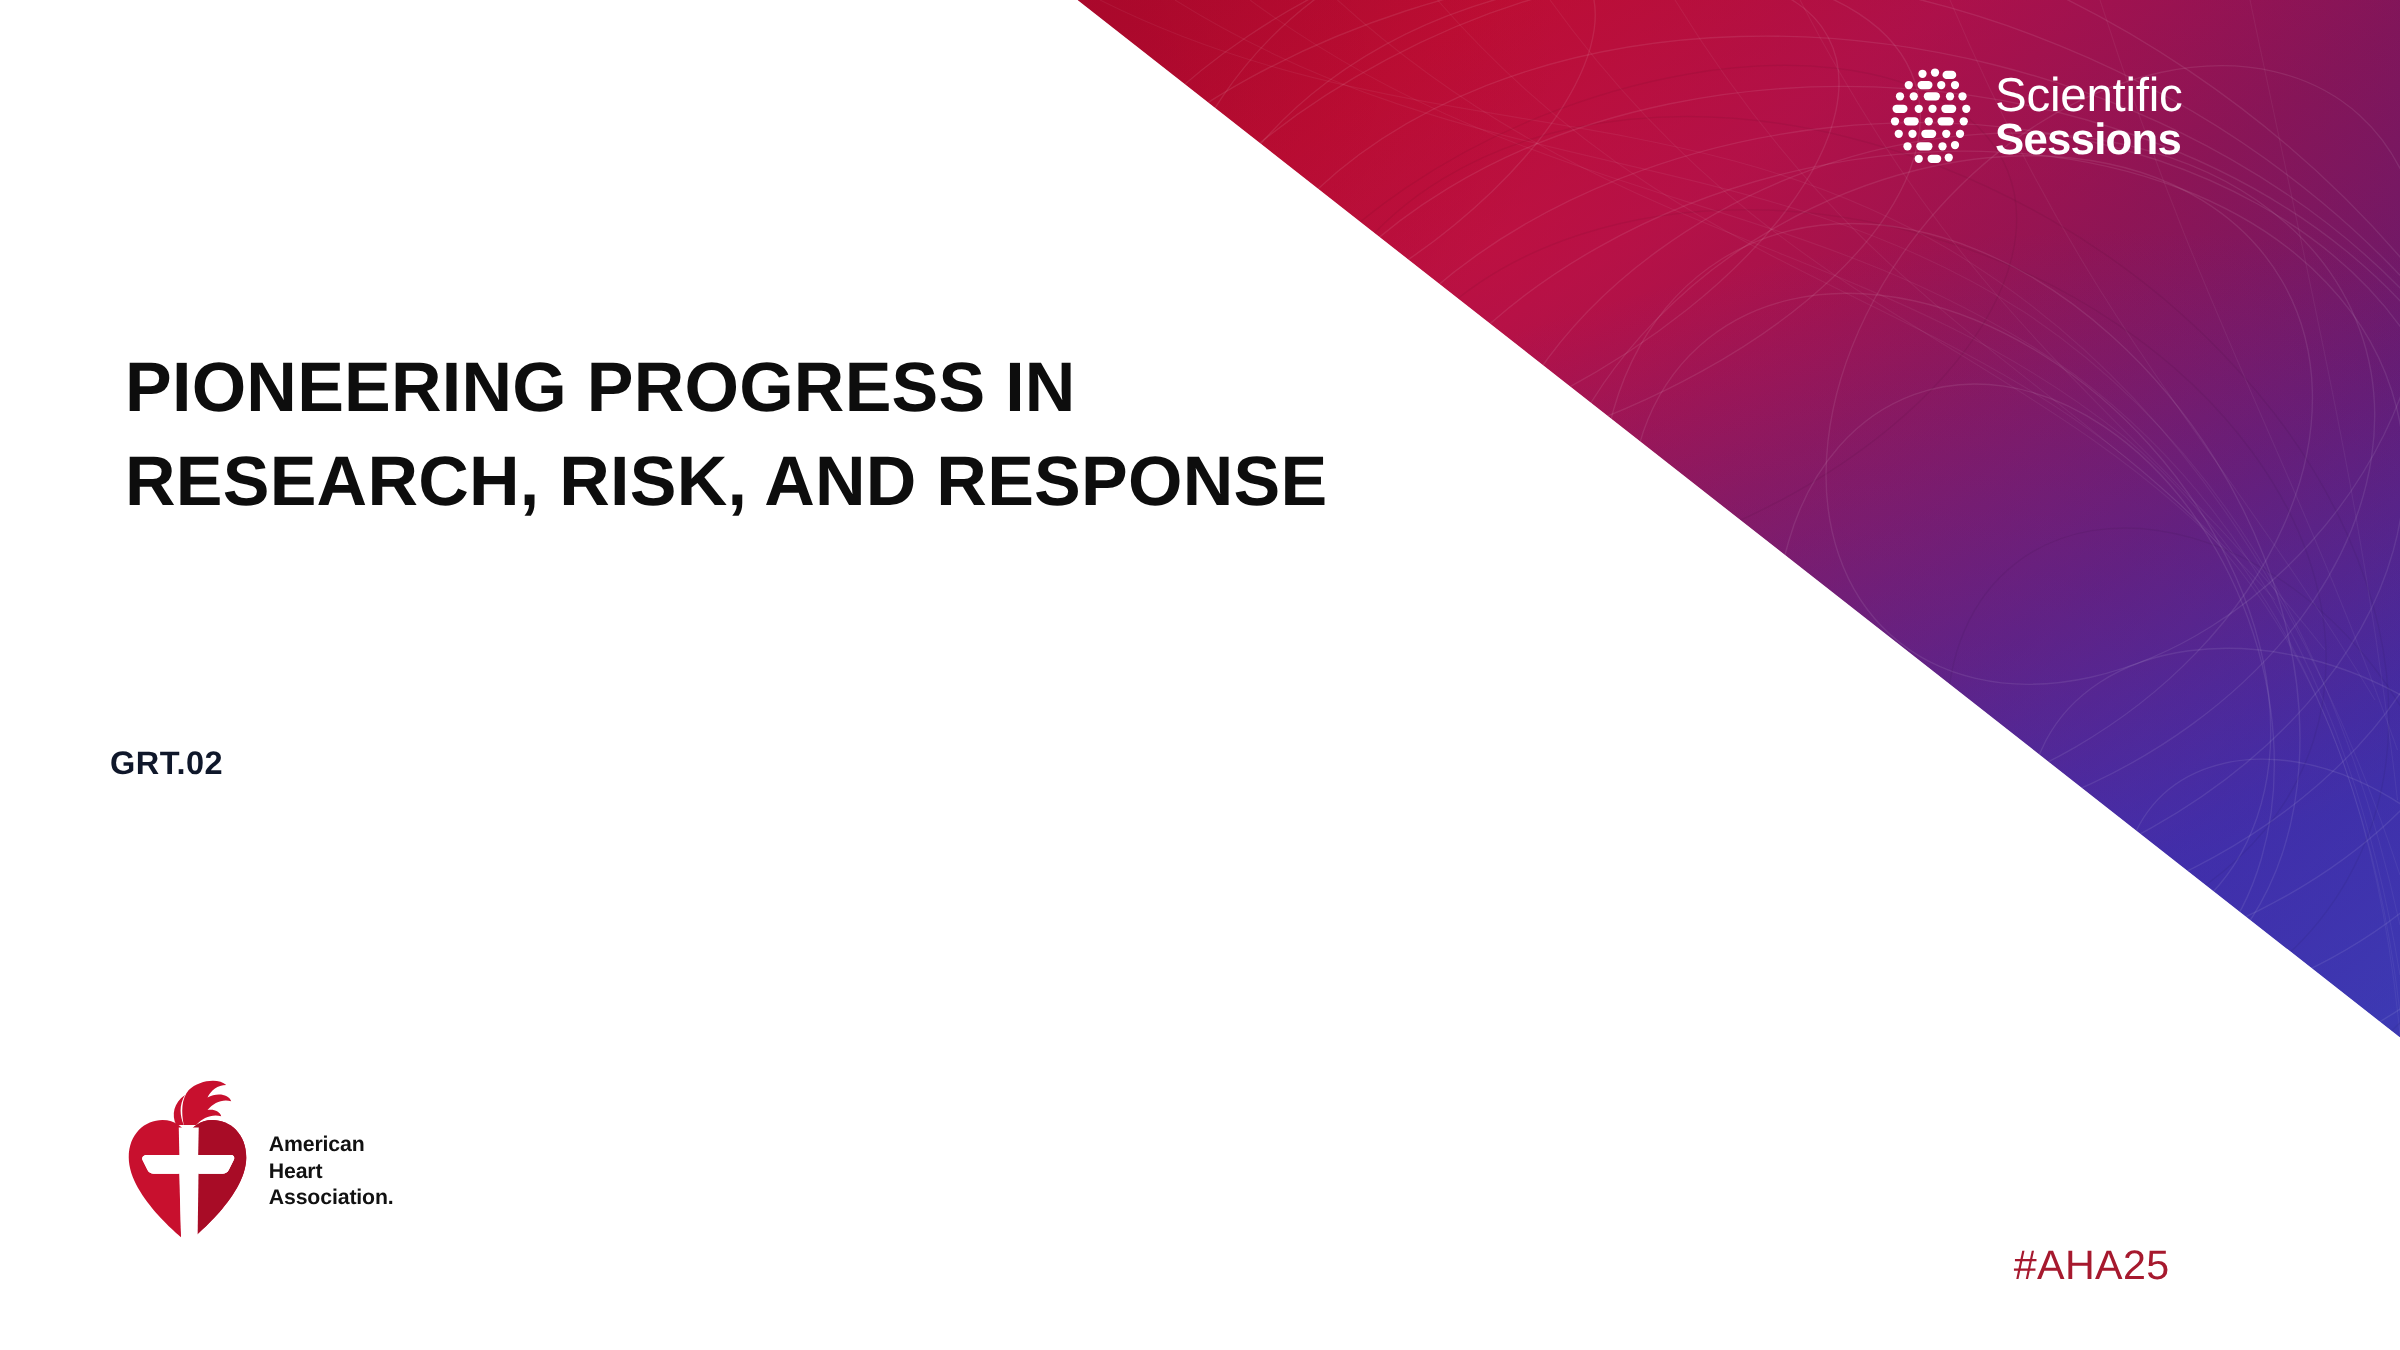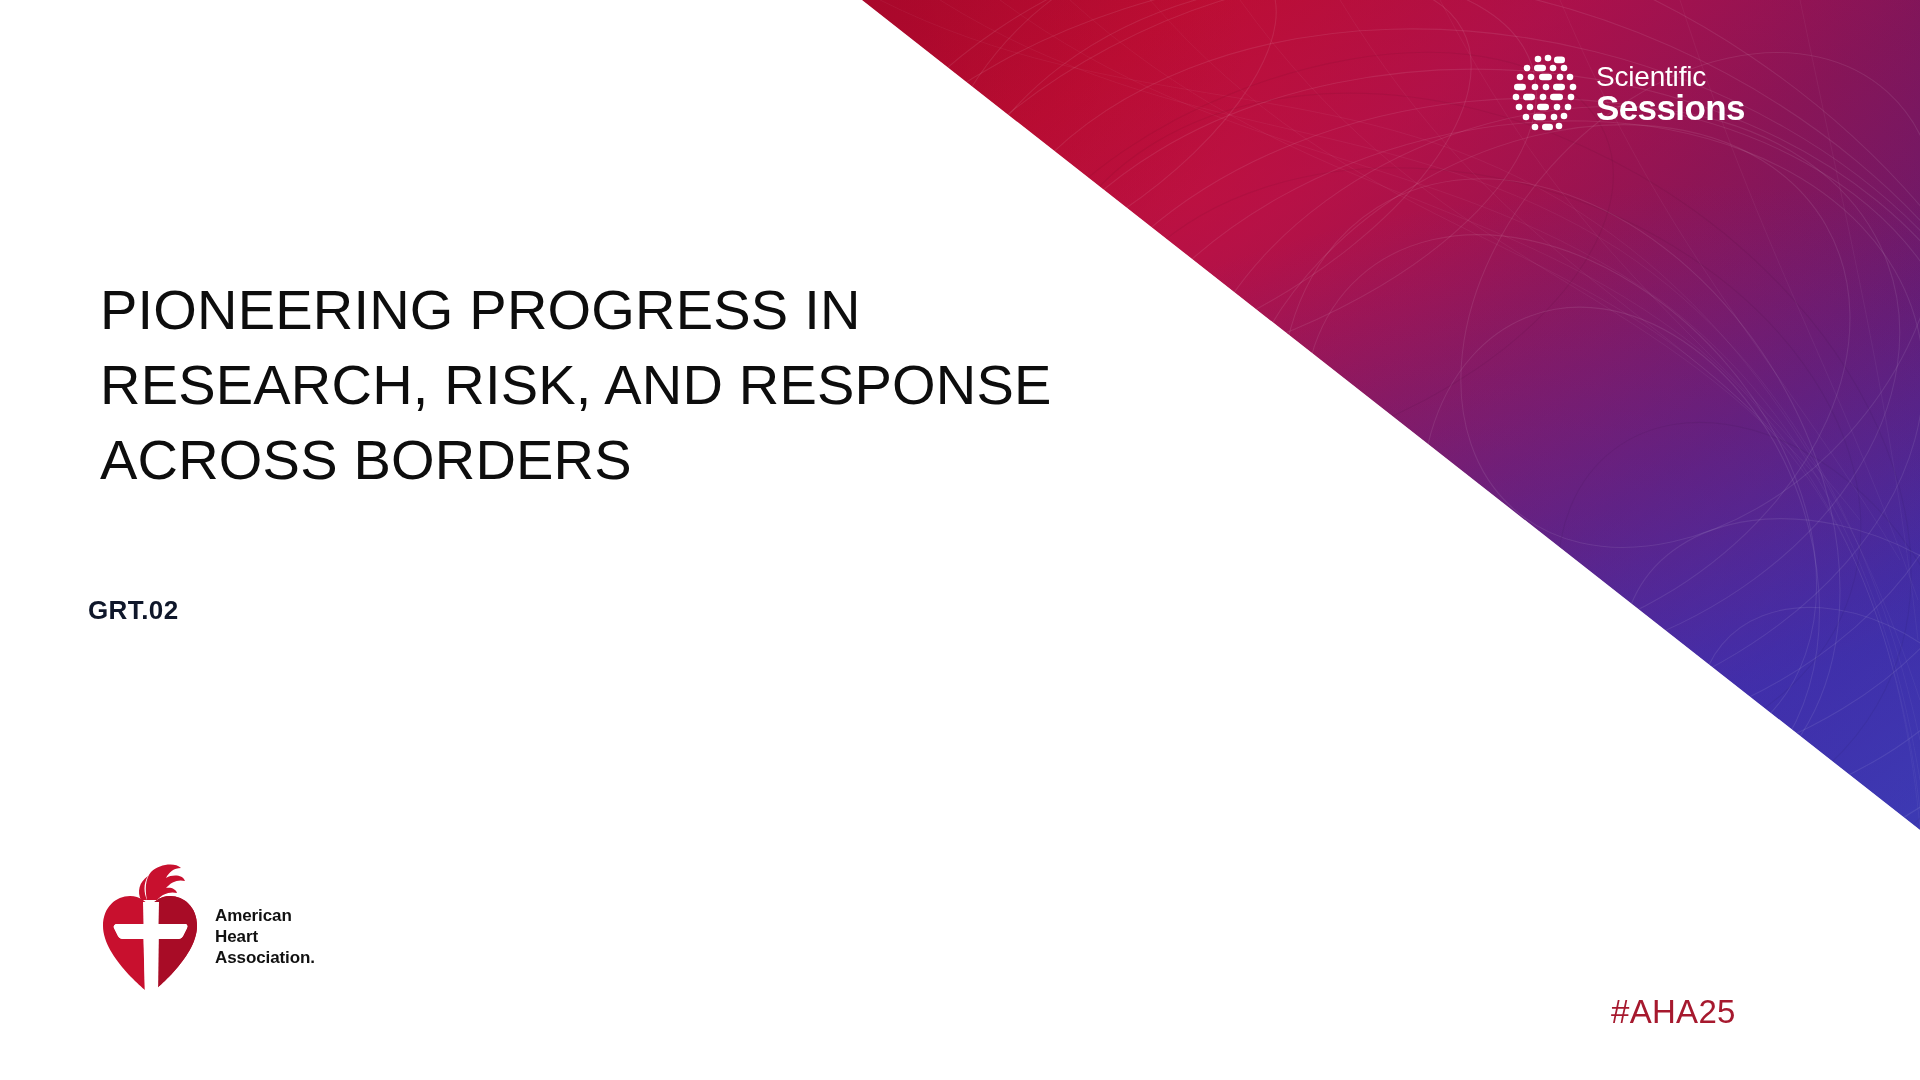--- a/index.html
+++ b/index.html
@@ -43,41 +43,41 @@
     gap: 14px;
   }
   #ss-globe { width: 74px; height: 84px; flex: 0 0 auto; }
   .ss-words {
     display: flex;
     flex-direction: column;
     line-height: 0.96;
     color: #ffffff;
   }
   .ss-line1 {
-    font-size: 28px;
+    font-size: 38px;
     font-weight: 400;
     letter-spacing: -0.2px;
   }
   .ss-line2 {
     font-size: 35px;
     font-weight: 700;
     letter-spacing: -0.6px;
     margin-top: 0;
   }
 
   
   #title-block {
     position: absolute;
     left: 100px;
     top: 272px;
     width: 1000px;
   }
   .title-line {
     font-size: 56px;
-    font-weight: 400;
+    font-weight: 700;
     color: #0d0d0d;
     letter-spacing: 0.2px;
     line-height: 75px;
     white-space: nowrap;
   }
 
   #session-code {
     position: absolute;
     left: 88px;
     top: 595px;
@@ -254,21 +254,20 @@
     </svg>
     <div class="ss-words">
       <span class="ss-line1">Scientific</span>
       <span class="ss-line2">Sessions</span>
     </div>
   </div>
 
   <div id="title-block">
     <div class="title-line">PIONEERING PROGRESS IN</div>
     <div class="title-line">RESEARCH, RISK, AND RESPONSE</div>
-    <div class="title-line">ACROSS BORDERS</div>
   </div>
 
   <div id="session-code">GRT.02</div>
 
   <div id="aha-logo">
     <svg id="aha-mark" viewBox="0 0 110 140" xmlns="http://www.w3.org/2000/svg">
 
       <path d="M55,132 C55,132 8,96 8,64 C8,45 21,34 35,34 C45,34 52,40 55,46 C58,40 65,34 75,34 C89,34 102,45 102,64 C102,96 55,132 55,132 Z" fill="#C8102E"></path>
 
       <path d="M55,46 C58,40 65,34 75,34 C89,34 102,45 102,64 C102,96 55,132 55,132 Z" fill="#A80C26"></path>

